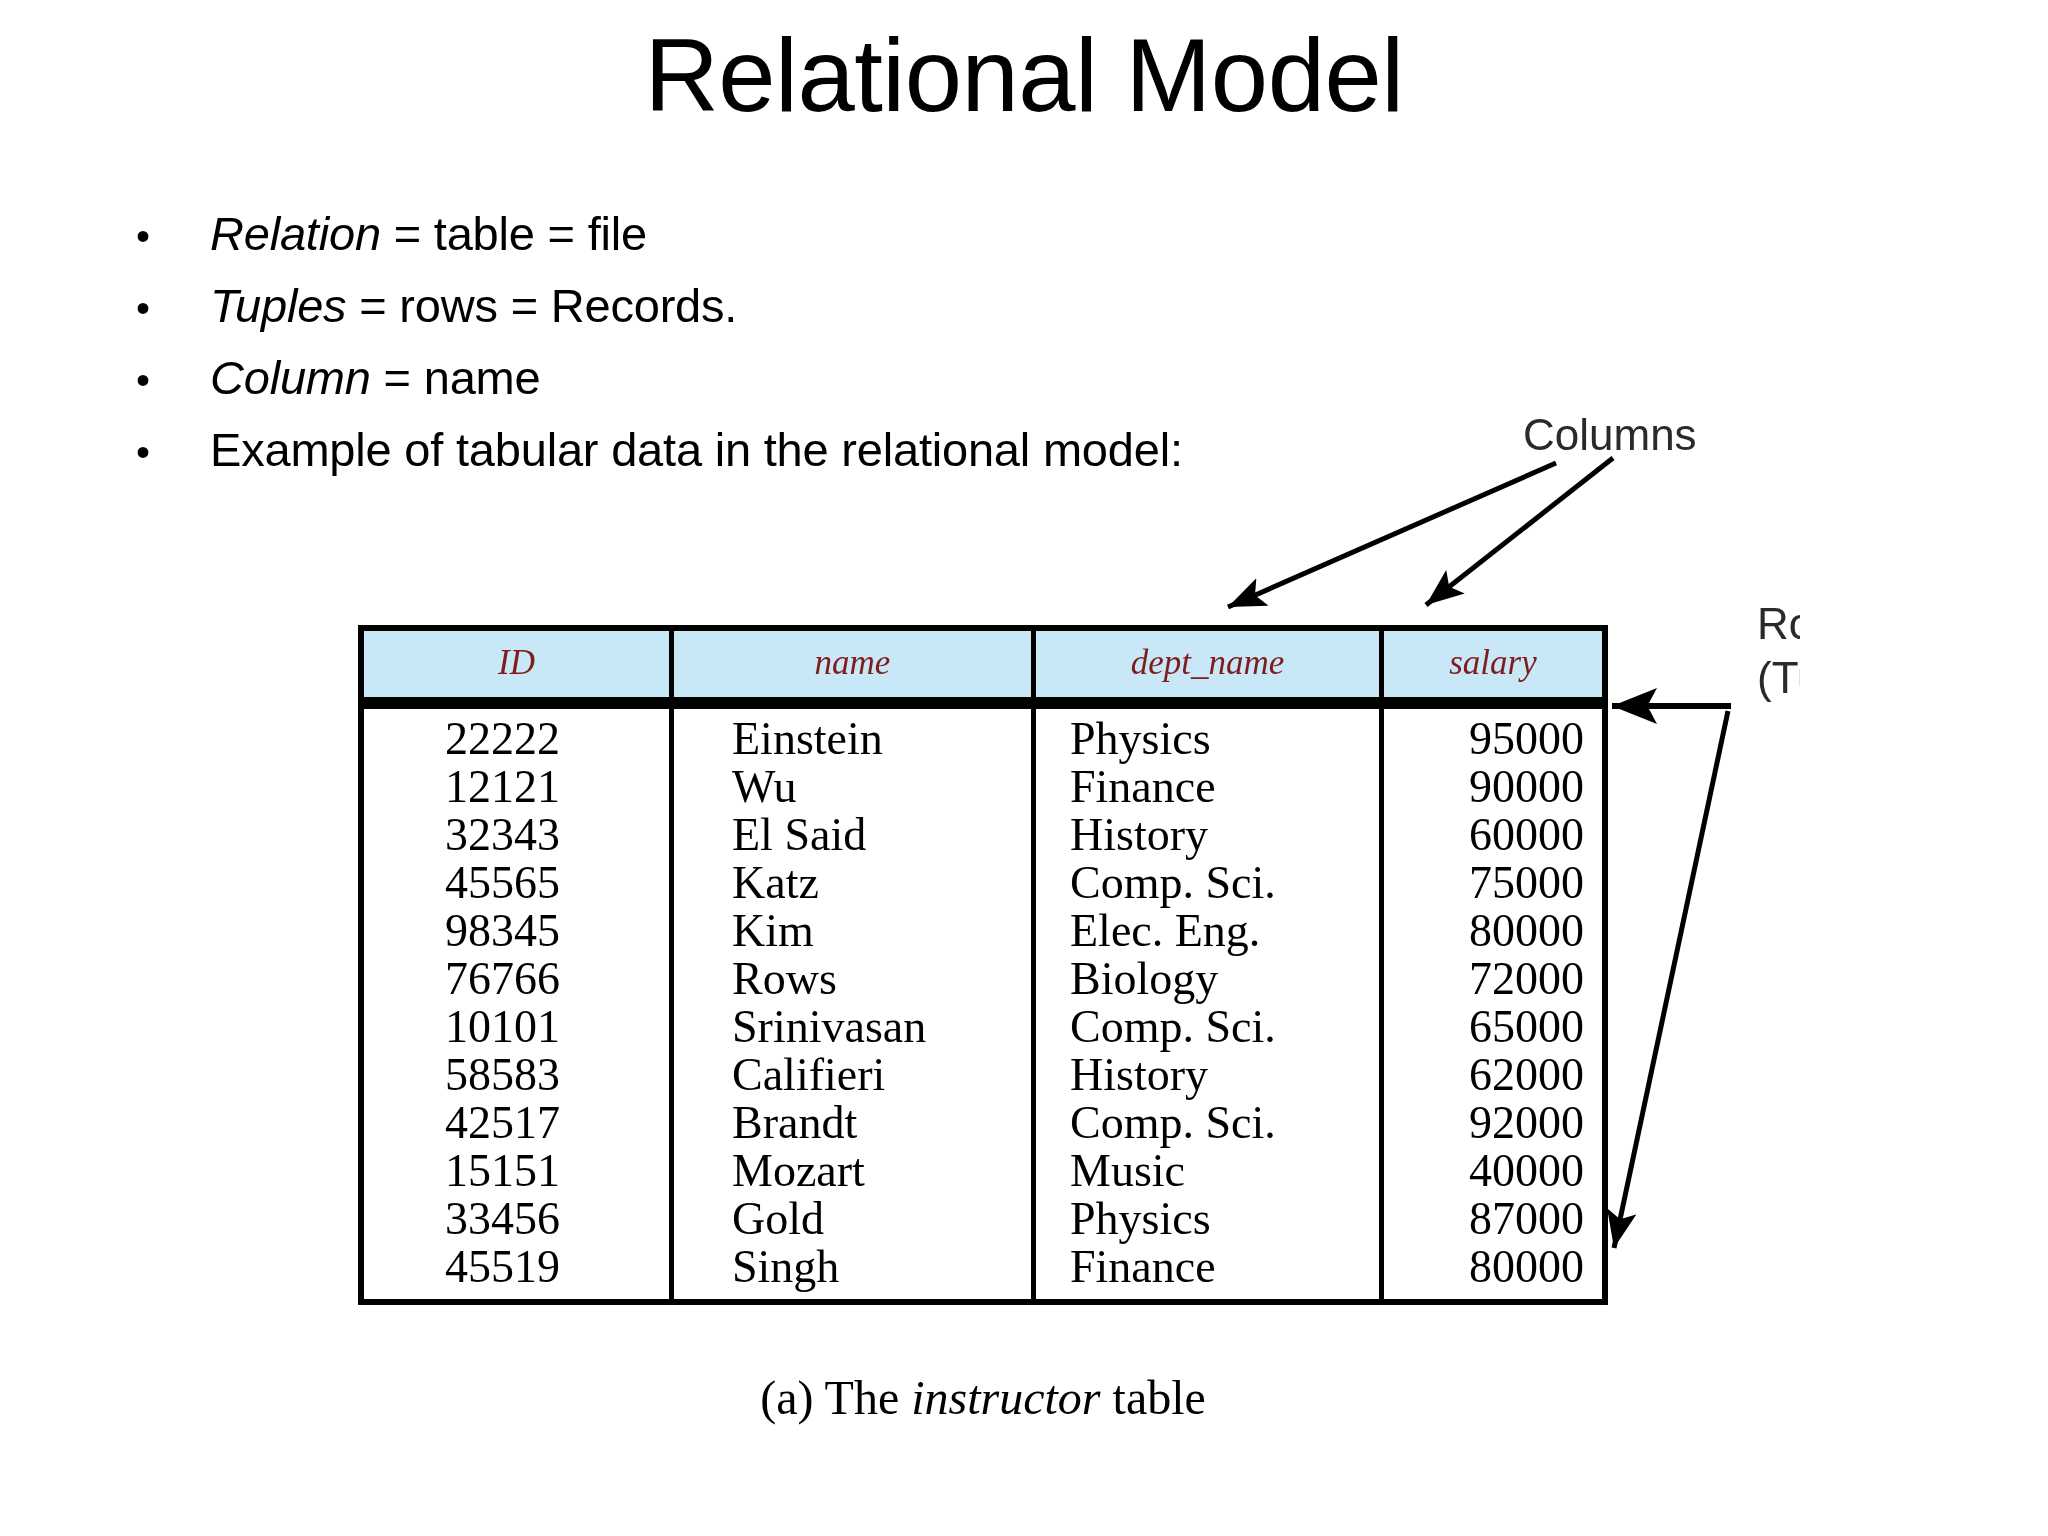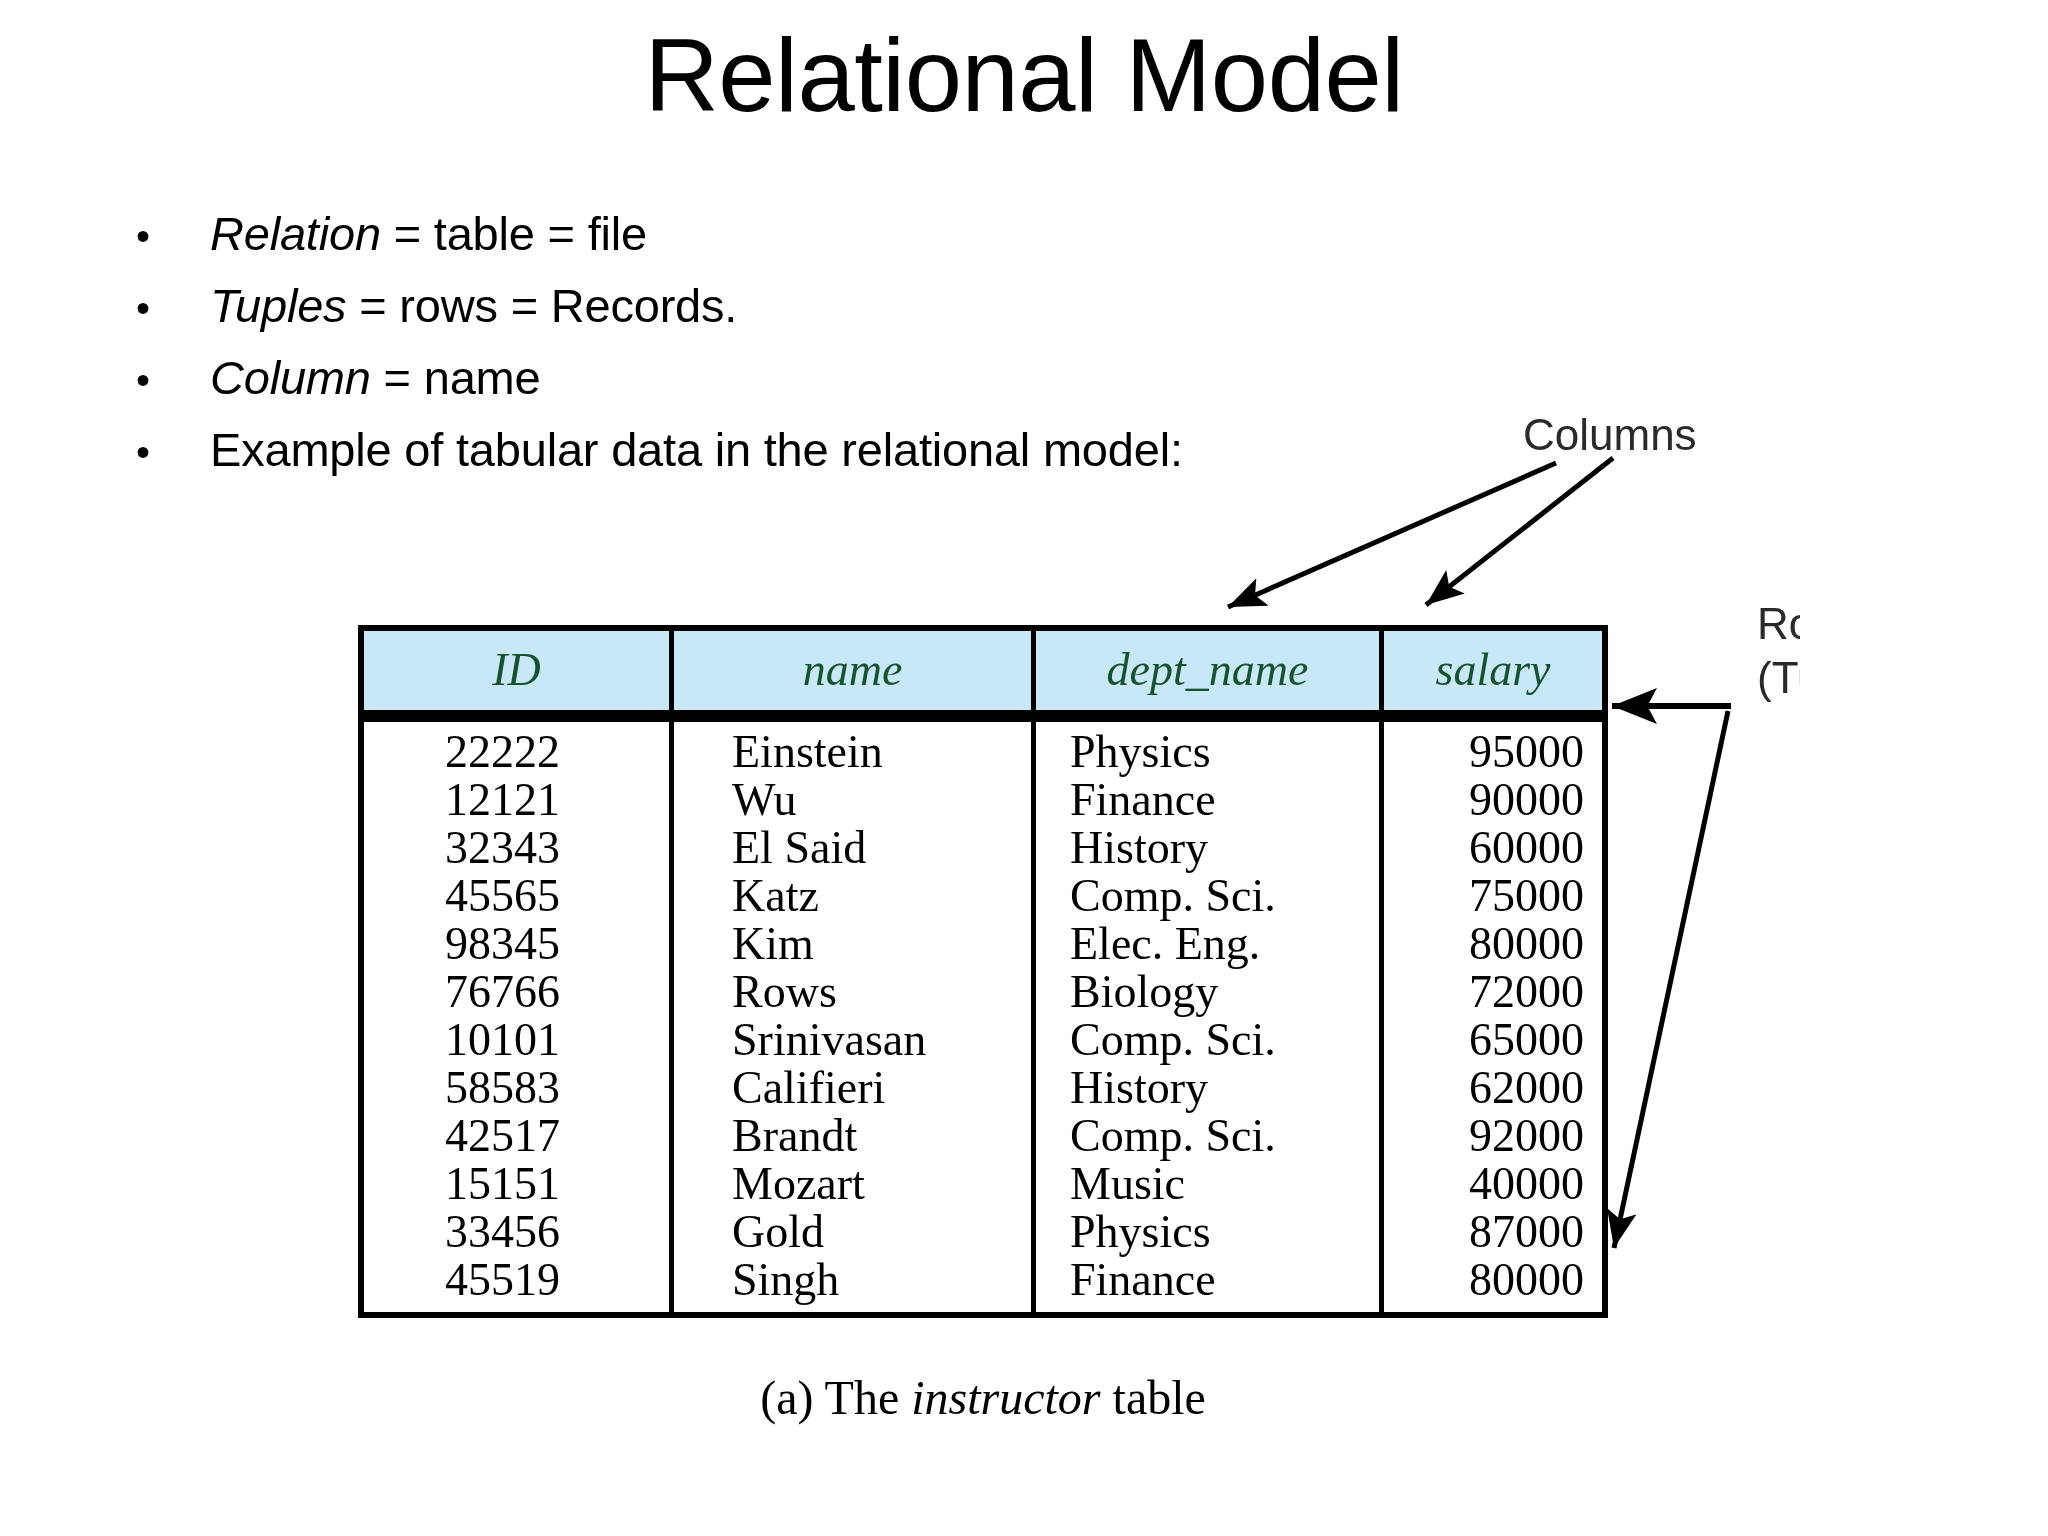--- a/index.html
+++ b/index.html
@@ -109,23 +109,23 @@
   }
   table.instructor col.c-id     { width: 316px; }
   table.instructor col.c-name   { width: 362px; }
   table.instructor col.c-dept   { width: 348px; }
   table.instructor col.c-salary { width: 224px; }
 
   thead th {
     background: #c8e7f7;
     font-family: "Liberation Serif", serif;
     font-style: italic;
-    font-size: 46px;
+    font-size: 35px;
     font-weight: 400;
-    color: #14532d;
+    color: #7f1d1d;
     text-align: center;
     padding: 12px 0 14px 0;
     border-top: 6px solid #000000;
     border-bottom: 6px solid #000000;
     border-right: 5px solid #000000;
   }
   thead th:first-child {
     border-left: 6px solid #000000;
   }
   thead th:last-child {

